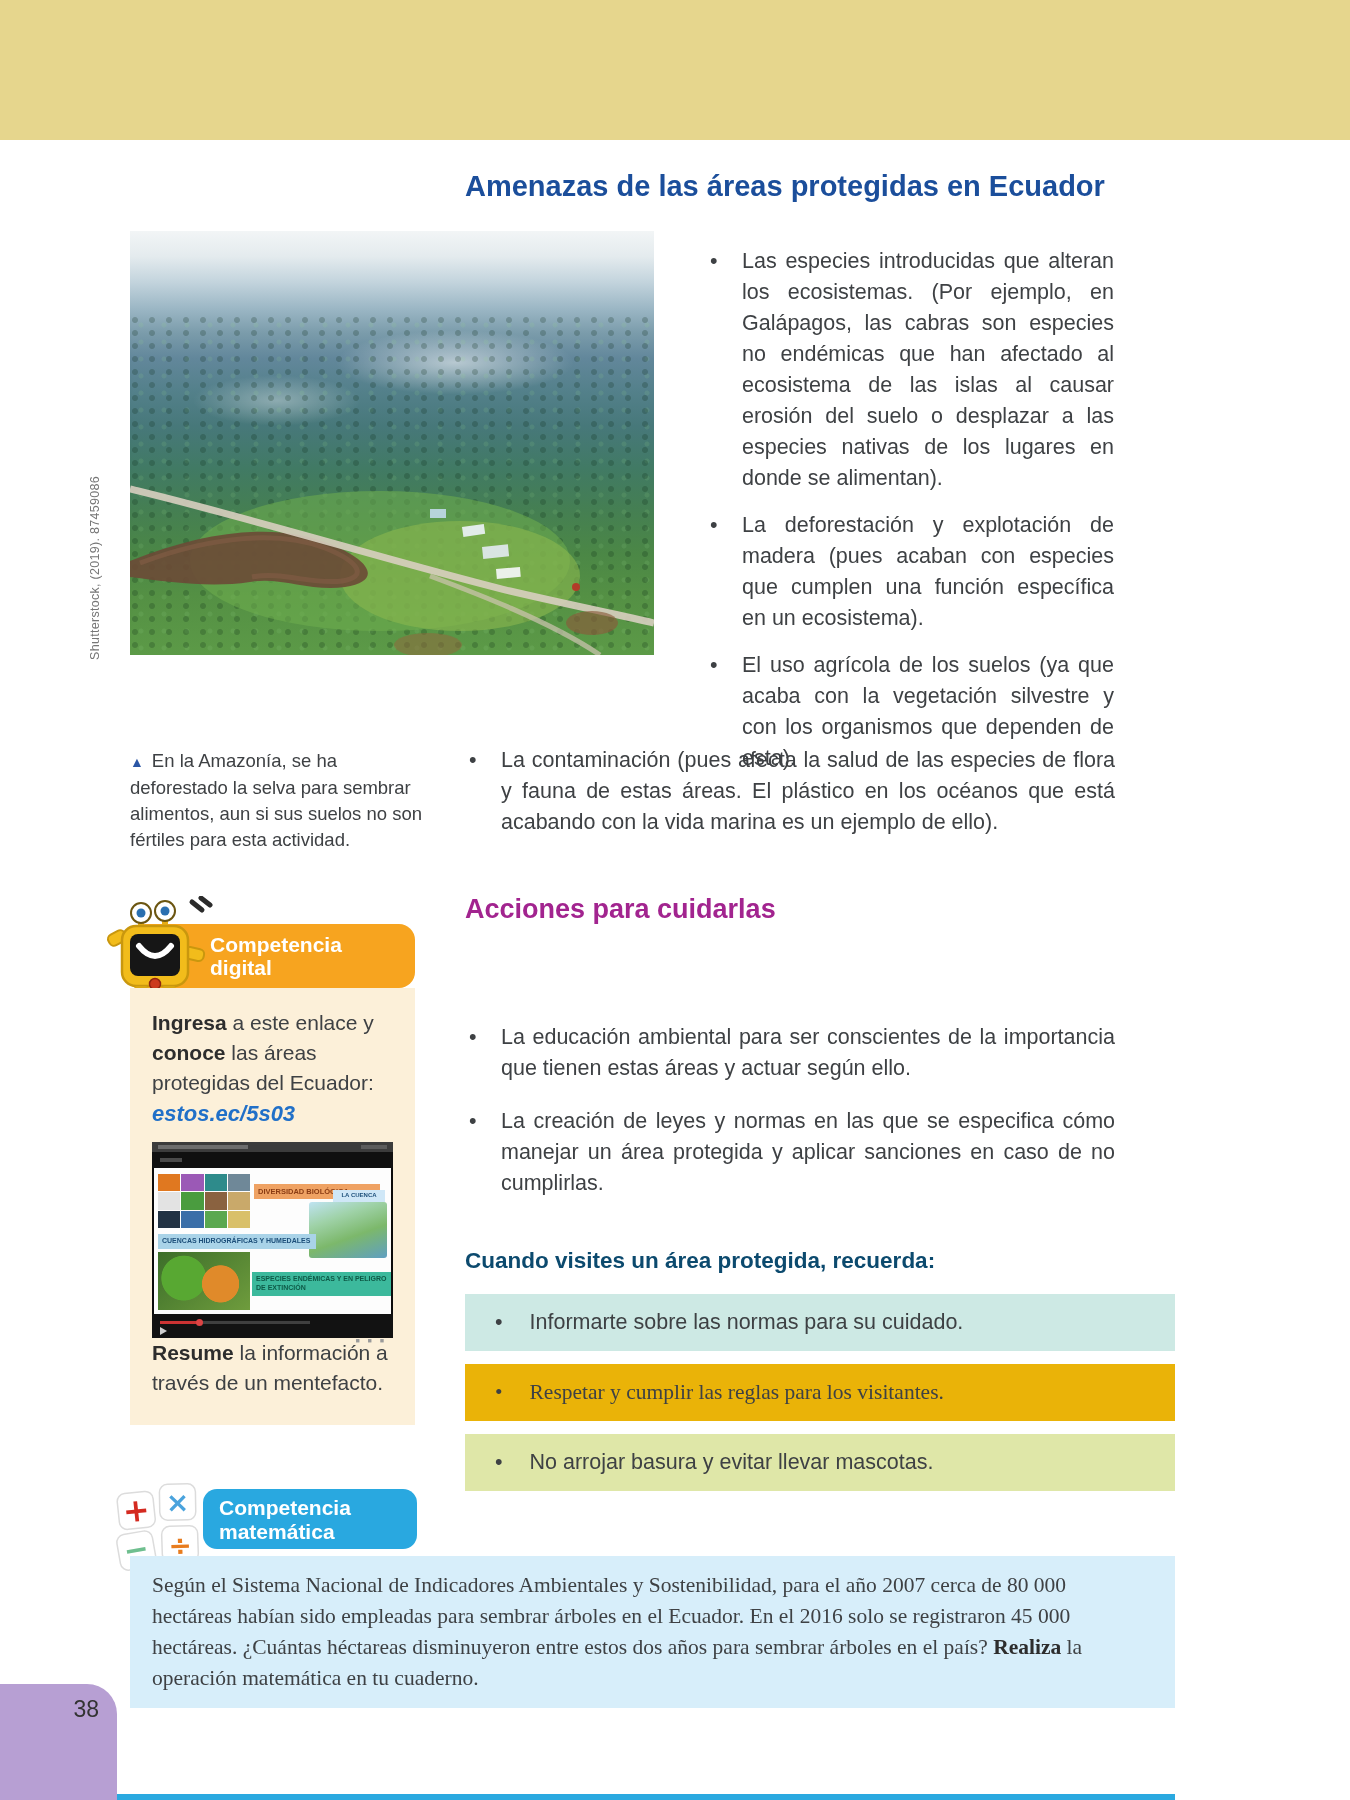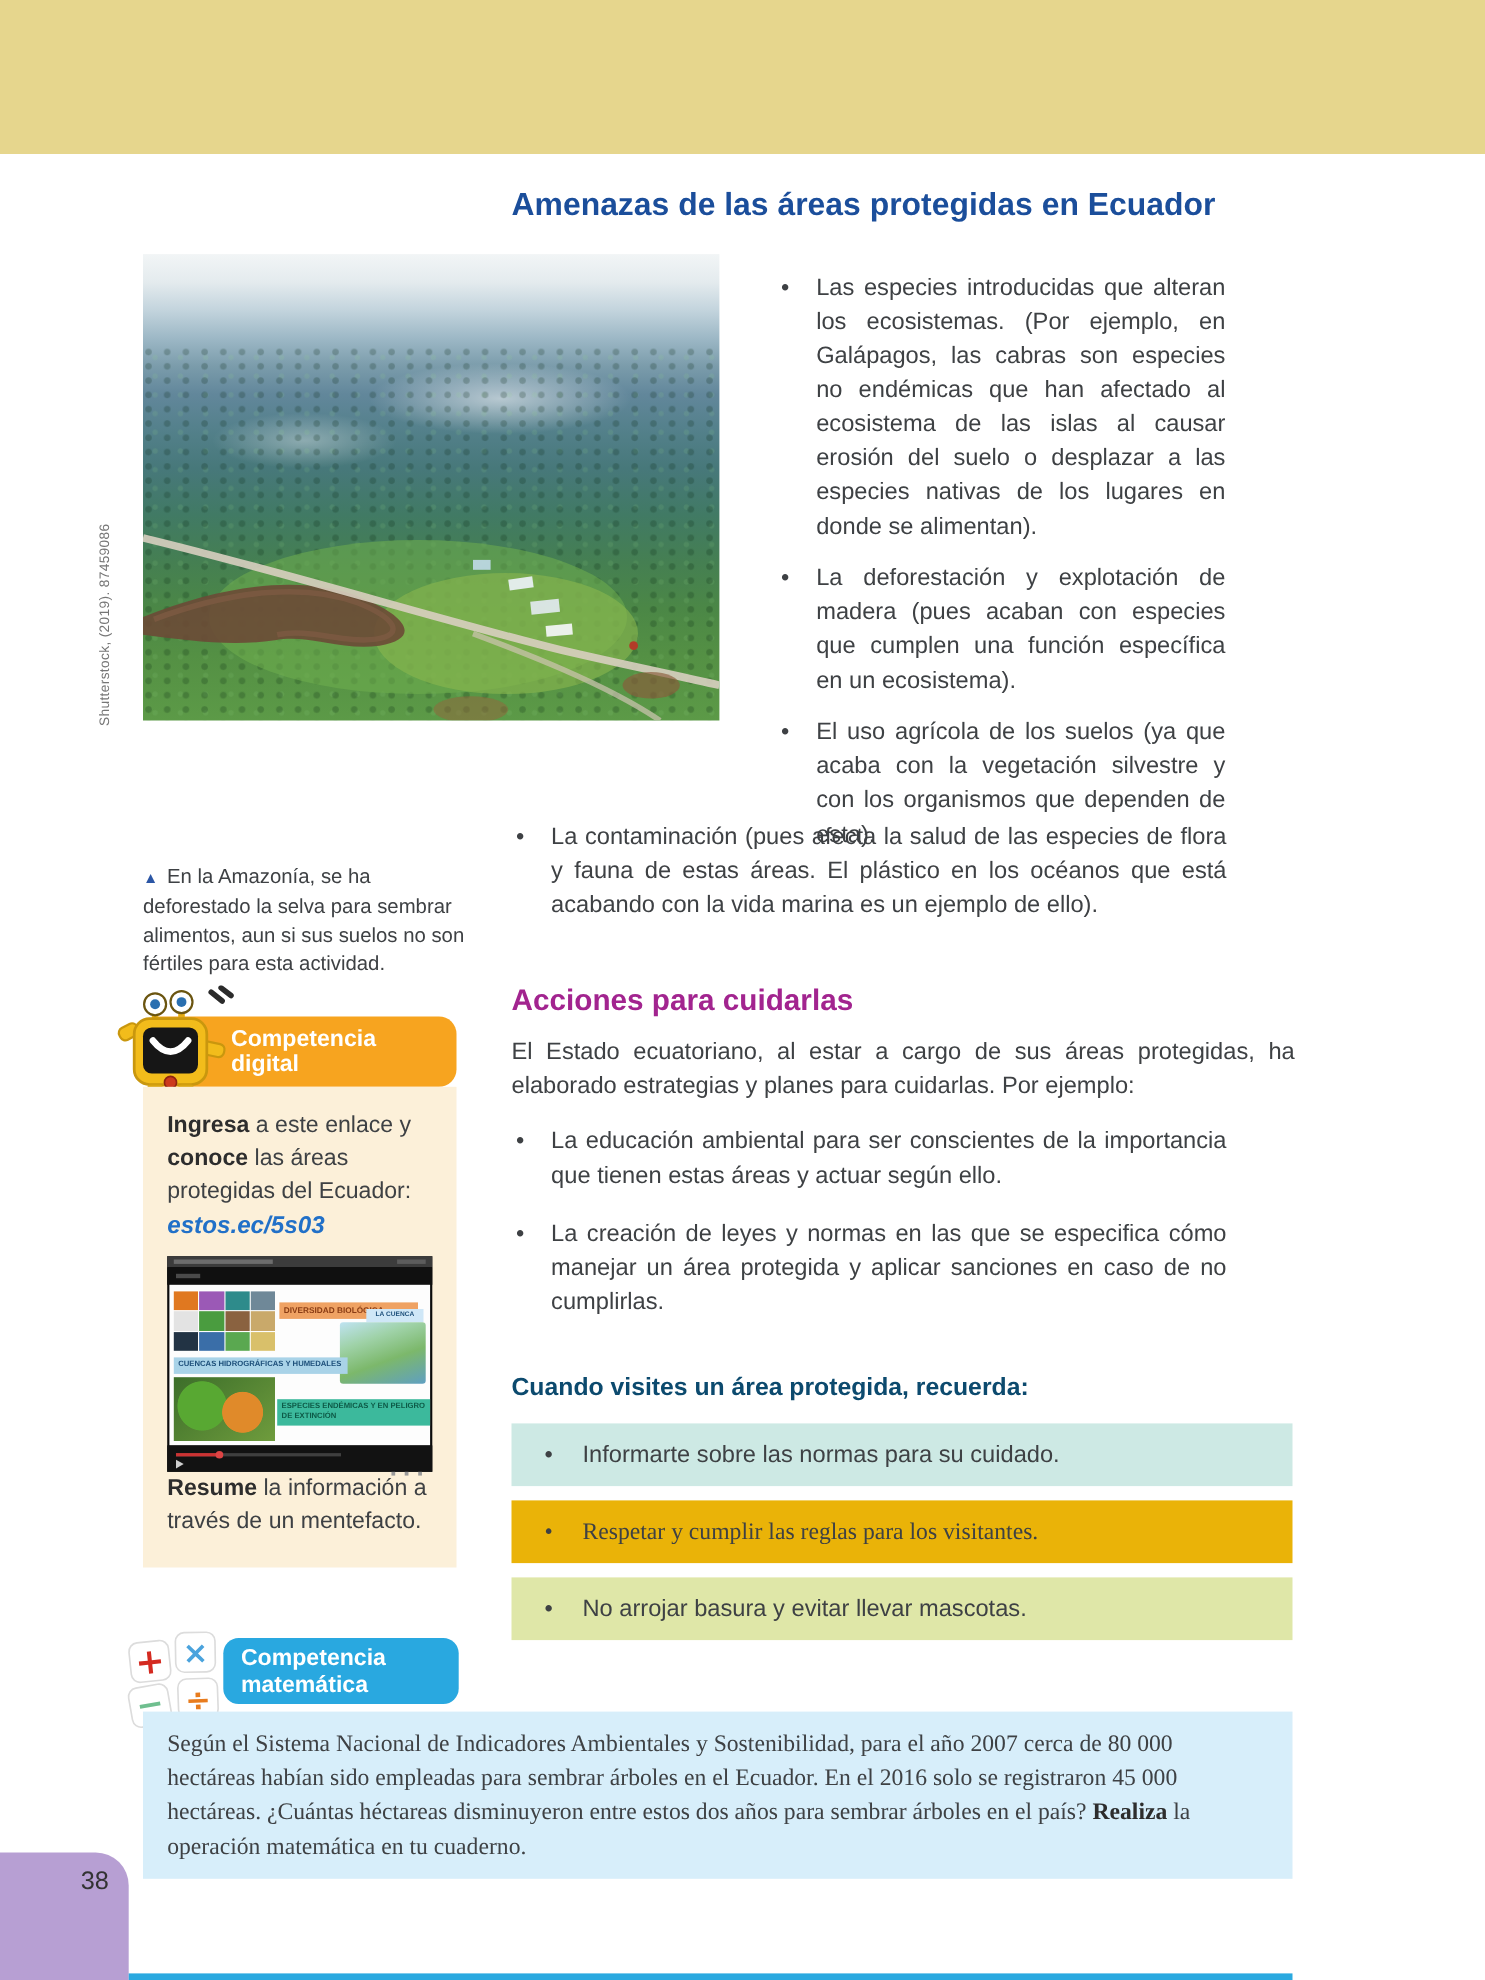--- a/index.html
+++ b/index.html
@@ -19,21 +19,21 @@
   .canopy{position:absolute;left:0;top:20%;width:100%;height:80%;opacity:.75;
     background-image:
       radial-gradient(circle at 5px 4px, rgba(10,40,20,.30) 2.5px, transparent 3.5px),
       radial-gradient(circle at 11px 9px, rgba(150,215,140,.18) 2px, transparent 3px);
     background-size:17px 13px,23px 17px;}
   .photo svg{position:absolute;left:0;top:0;}
   
   .credit{position:absolute;left:88px;top:455px;height:205px;font-size:12.5px;color:#767676;
     writing-mode:vertical-rl;transform:rotate(180deg);letter-spacing:.3px;}
   
-  .caption{position:absolute;left:130px;top:784px;width:308px;font-size:18.5px;line-height:26px;color:#3e4144;}
+  .caption{position:absolute;left:130px;top:748px;width:308px;font-size:18.5px;line-height:26px;color:#3e4144;}
   .cap-tri{color:#2b56a5;font-size:14px;margin-right:8px;}
   
   .threats{position:absolute;left:700px;top:246px;width:414px;}
   .blist{list-style:none;margin:0;padding:0;}
   .blist li{position:relative;padding-left:42px;text-align:justify;font-size:21.5px;line-height:31px;margin-bottom:16px;}
   .blist li::before{content:"\2022";position:absolute;left:10px;top:0;}
   
   .wide-bullet{position:absolute;left:465px;top:745px;width:650px;}
   .wide-bullet li{padding-left:36px;margin-bottom:0;}
   .wide-bullet li::before{left:4px;}
@@ -141,21 +141,20 @@
   <ul class="blist threats">
     <li>Las especies introducidas que alteran los ecosistemas. (Por ejemplo, en Galápagos, las cabras son especies no endémicas que han afectado al ecosistema de las islas al causar erosión del suelo o desplazar a las especies nativas de los lugares en donde se alimentan).</li>
     <li>La deforestación y explotación de madera (pues acaban con especies que cumplen una función específica en un ecosistema).</li>
     <li>El uso agrícola de los suelos (ya que acaba con la vegetación silvestre y con los organismos que dependen de esta).</li>
   </ul>
   <ul class="blist wide-bullet">
     <li>La contaminación (pues afecta la salud de las especies de flora y fauna de estas áreas. El plástico en los océanos que está acabando con la vida marina es un ejemplo de ello).</li>
   </ul>
 
   <h2 class="actions-head" style="margin:0;">Acciones para cuidarlas</h2>
-  <p class="actions-intro" style="margin:0;">El Estado ecuatoriano, al estar a cargo de sus áreas protegidas, ha elaborado estrategias y planes para cuidarlas. Por ejemplo:</p>
   <ul class="blist actions-bullets">
     <li>La educación ambiental para ser conscientes de la importancia que tienen estas áreas y actuar según ello.</li>
     <li>La creación de leyes y normas en las que se especifica cómo manejar un área protegida y aplicar sanciones en caso de no cumplirlas.</li>
   </ul>
 
   <h3 class="reminder-head" style="margin:0;">Cuando visites un área protegida, recuerda:</h3>
   <div class="bar bar1">
       <span>Informarte sobre las normas para su cuidado.</span>
     </div>
   <div class="bar bar2">

